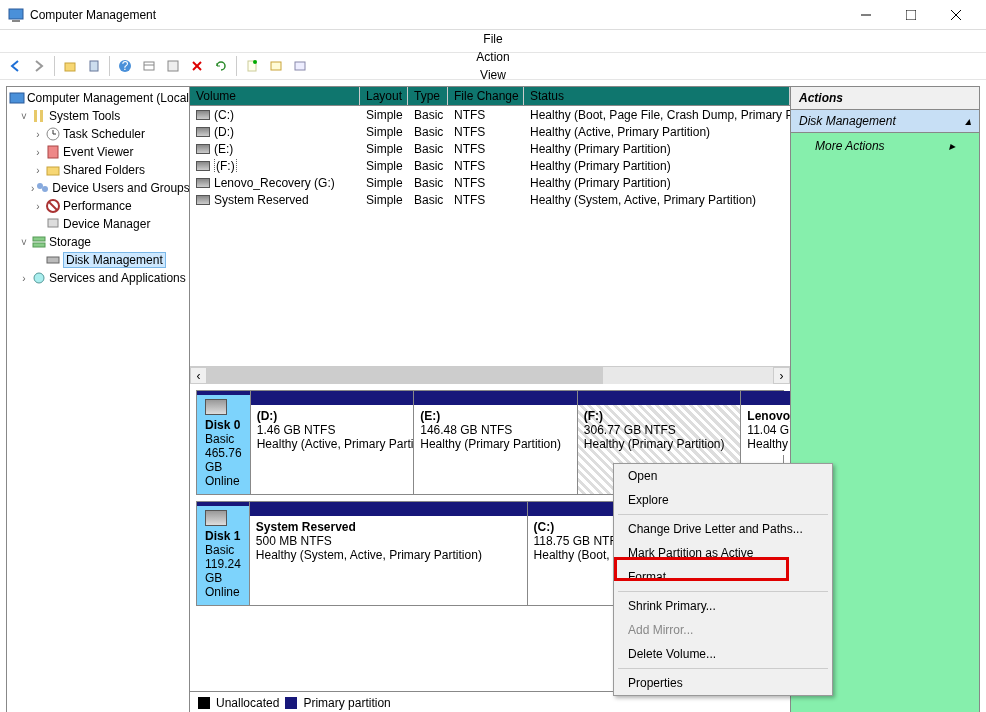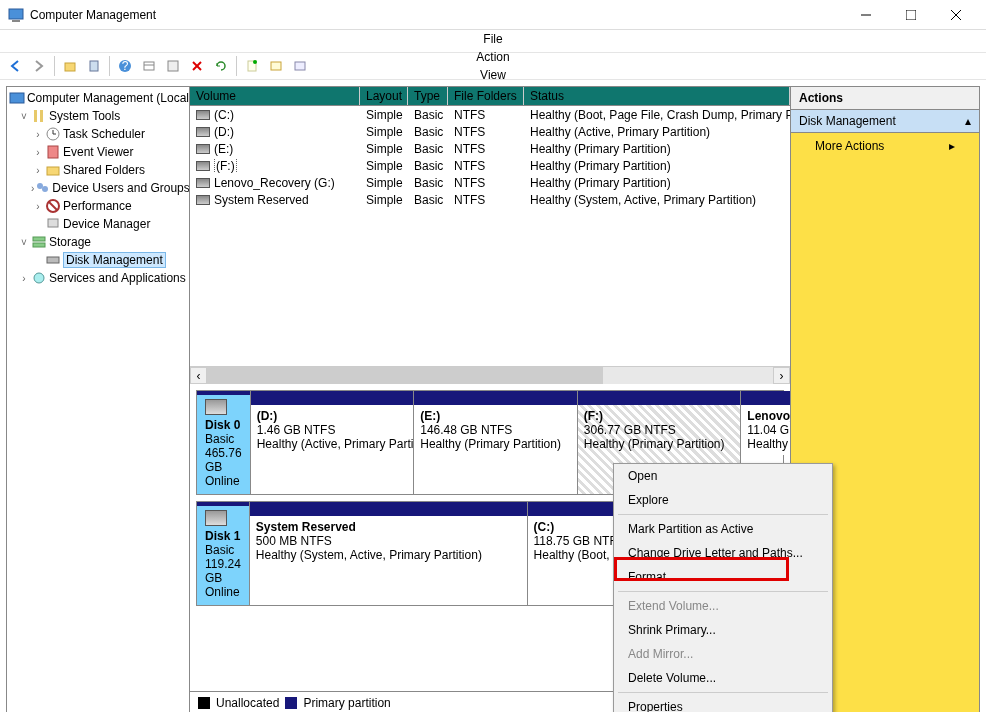--- a/index.html
+++ b/index.html
@@ -39,21 +39,21 @@
 .diskleft .dicon{width:22px;height:16px;display:inline-block;background:linear-gradient(#999,#ddd);border:1px solid #555;margin-right:4px;}
 .diskparts{flex:1;display:flex;}
 .part{flex:1;border-left:1px solid #888;padding:0;overflow:hidden;min-width:0;}
 .part:first-child{border-left:none;}
 .part .phead{height:14px;background:#17177a;}
 .part.hatch{background:repeating-linear-gradient(45deg,#fff,#fff 3px,#ddd 3px,#ddd 6px);}
 .part .pbody{padding:4px 6px;background:#fff;white-space:nowrap;overflow:hidden;}
 .part.hatch .pbody{background:transparent;}
 .legend{height:22px;border-top:1px solid #888;display:flex;align-items:center;padding:0 8px;gap:6px;}
 .legend .sw{width:12px;height:12px;display:inline-block;}
-.actions{width:188px;background:#fde047;}
+.actions{width:188px;background:#86efac;font-style:italic;}
 .actions .ahead{background:#f0f0f0;border-bottom:1px solid #888;padding:4px 8px;font-weight:bold;}
 .actions .asec{background:#c7dff5;border-bottom:1px solid #888;padding:4px 8px;display:flex;justify-content:space-between;align-items:center;}
 .actions .aitem{padding:6px 24px;display:flex;justify-content:space-between;align-items:flex-start;}
 .ctxmenu{position:absolute;left:613px;top:463px;width:220px;background:#f0f0f0;border:1px solid #999;box-shadow:2px 2px 4px rgba(0,0,0,.3);z-index:100;}
 .ctxmenu .ci{padding:5px 14px;white-space:nowrap;}
 .ctxmenu .ci.disabled{color:#888;}
 .ctxmenu .csep{height:1px;background:#ccc;margin:2px 4px;}
 .hl-red{border:3px solid #e00000;position:absolute;left:614px;top:557px;width:175px;height:24px;pointer-events:none;z-index:101;}
 .c-vol{width:170px;} .c-lay{width:48px;} .c-typ{width:40px;} .c-fs{width:76px;} .c-st{flex:1;}
 </style>
@@ -247,21 +247,21 @@
         <span>Services and Applications</span>
       </div>
   </div>
 
   <div class="center">
 
     <div class="listhead">
       <div class="col c-vol">Volume</div>
       <div class="col c-lay">Layout</div>
       <div class="col c-typ">Type</div>
-      <div class="col c-fs">File Folders</div>
+      <div class="col c-fs">File Change</div>
       <div class="col c-st">Status</div>
     </div>
     <div class="listrows" id="vol-rows" style="height:260px;overflow:hidden;">
         <div class="listrow">
           <div class="cell c-vol"><span class="volicon"></span>(C:)</div>
           <div class="cell c-lay">Simple</div>
           <div class="cell c-typ">Basic</div>
           <div class="cell c-fs">NTFS</div>
           <div class="cell c-st">Healthy (Boot, Page File, Crash Dump, Primary Partition)</div>
         </div>
@@ -376,25 +376,24 @@
       <span>More Actions</span>
       <span>▸</span>
     </div>
   </div>
 </div>
 
 <div class="ctxmenu">
   <div class="ci">Open</div>
   <div class="ci">Explore</div>
   <div class="csep"></div>
+  <div class="ci">Change Drive Letter and Paths...</div>
   <div class="ci">Mark Partition as Active</div>
-  <div class="ci">Change Drive Letter and Paths...</div>
   <div class="ci">Format...</div>
   <div class="csep"></div>
-  <div class="ci disabled">Extend Volume...</div>
   <div class="ci">Shrink Primary...</div>
   <div class="ci disabled">Add Mirror...</div>
   <div class="ci">Delete Volume...</div>
   <div class="csep"></div>
   <div class="ci">Properties</div>
 </div>
 
 <div class="hl-red"></div>
 
 </body></html>

